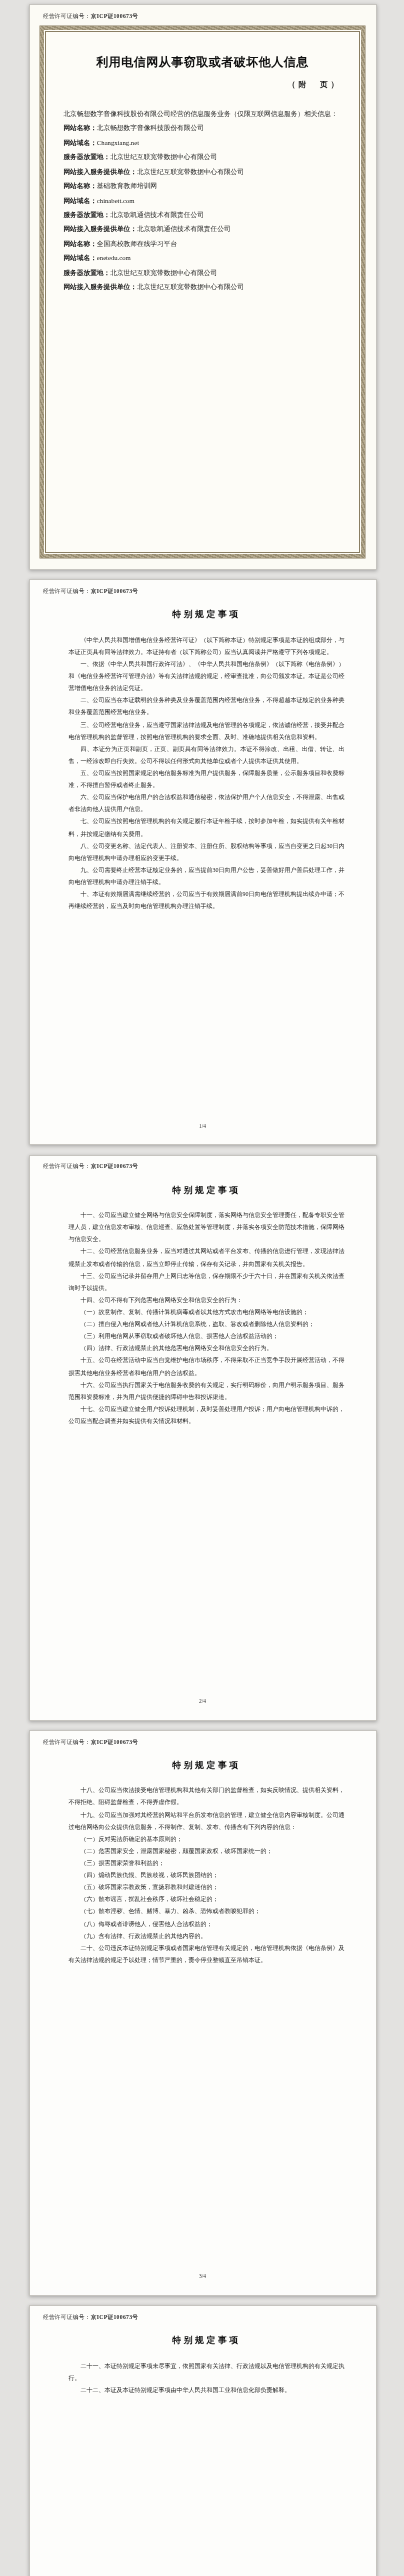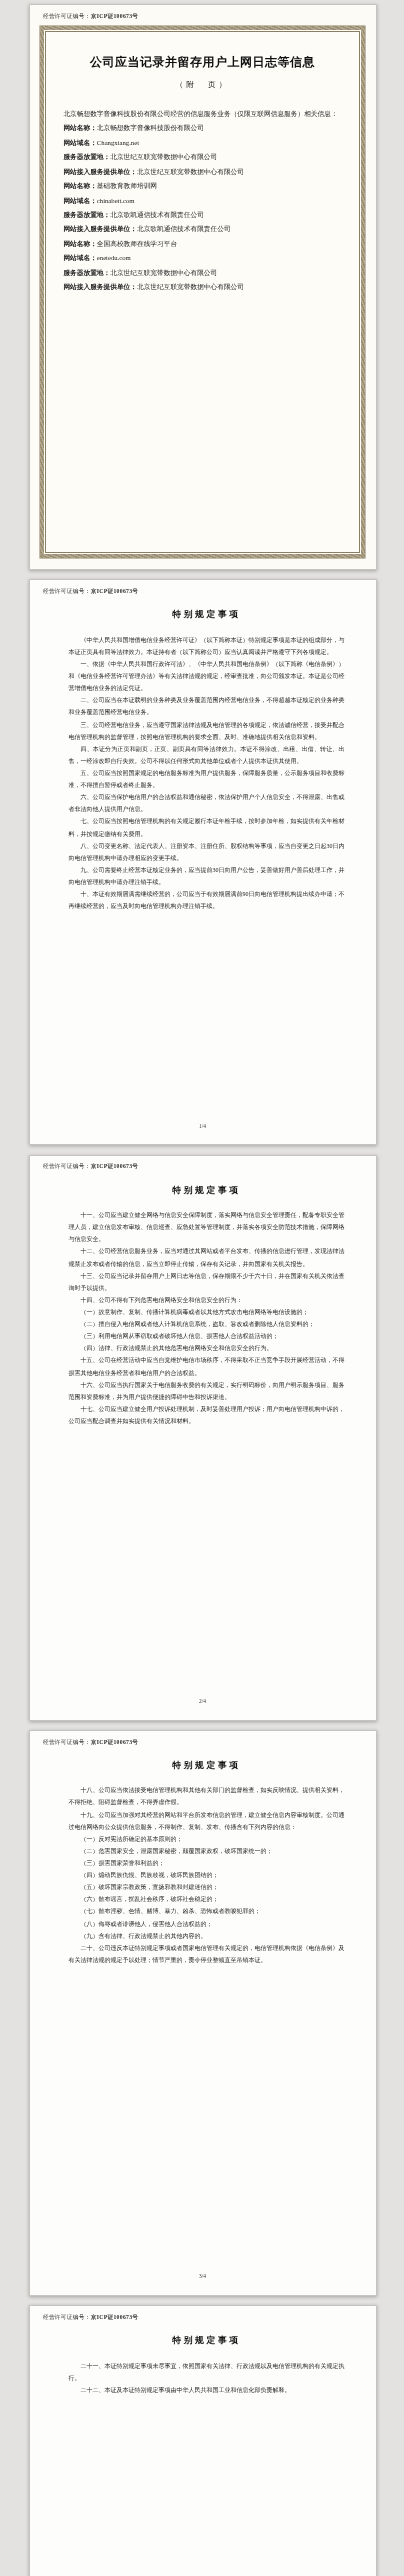--- a/index.html
+++ b/index.html
@@ -59,25 +59,25 @@
   }
   .cert-title {
     margin: 6.2px 0 0;
     font-size: 12px;
     font-weight: bold;
     text-align: center;
     letter-spacing: 0.5px;
     color: #111;
   }
   .cert-subtitle {
-    text-align: center;
+    text-align: right;
     font-size: 7.7px;
     margin-top: 8.2px;
     letter-spacing: 3.1px;
-    font-weight: normal;
+    font-weight: bold;
   }
   .cert-intro {
     font-size: 6.7px;
     line-height: 2.15;
     margin: 17.5px 0 0;
   }
   .cert-row { font-size: 6.7px; line-height: 2.15; }
   .row-label { font-weight: bold; }
 
   
@@ -112,21 +112,21 @@
 </head>
 <body>
 
 <div class="doc">
 
   <section class="page cert-page">
     <div class="page-header">
       <span class="hdr-label">经营许可证编号：</span><span class="hdr-no">京ICP证100673号</span>
     </div>
     <div class="cert-frame">
-      <h1 class="cert-title">公司应当记录并留存用户上网日志等信息</h1>
+      <h1 class="cert-title">利用电信网从事窃取或者破坏他人信息</h1>
       <div class="cert-subtitle">（附　页）</div>
       <p class="cert-intro">北京畅想数字音像科技股份有限公司经营的信息服务业务（仅限互联网信息服务）相关信息：</p>
       <div class="cert-rows">
 
       <div class="cert-row"><span class="row-label">网站名称：</span><span class="row-value">北京畅想数字音像科技股份有限公司</span></div>
           <div class="cert-row"><span class="row-label">网站域名：</span><span class="row-value">Changxiang.net</span></div>
           <div class="cert-row"><span class="row-label">服务器放置地：</span><span class="row-value">北京世纪互联宽带数据中心有限公司</span></div>
           <div class="cert-row"><span class="row-label">网站接入服务提供单位：</span><span class="row-value">北京世纪互联宽带数据中心有限公司</span></div>
           <div class="cert-row"><span class="row-label">网站名称：</span><span class="row-value">基础教育教师培训网</span></div>
           <div class="cert-row"><span class="row-label">网站域名：</span><span class="row-value">chinabett.com</span></div>

